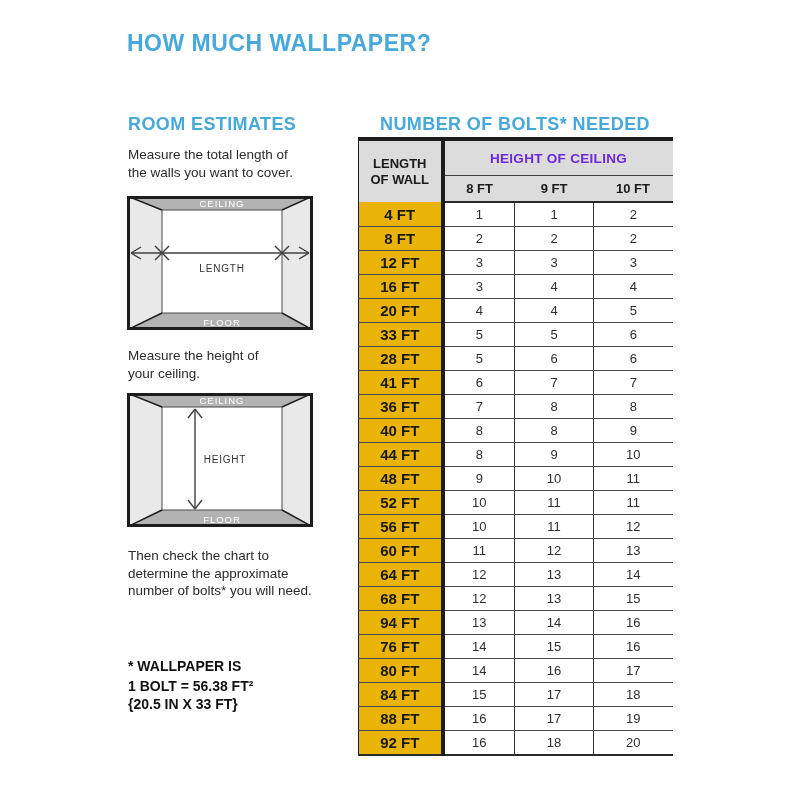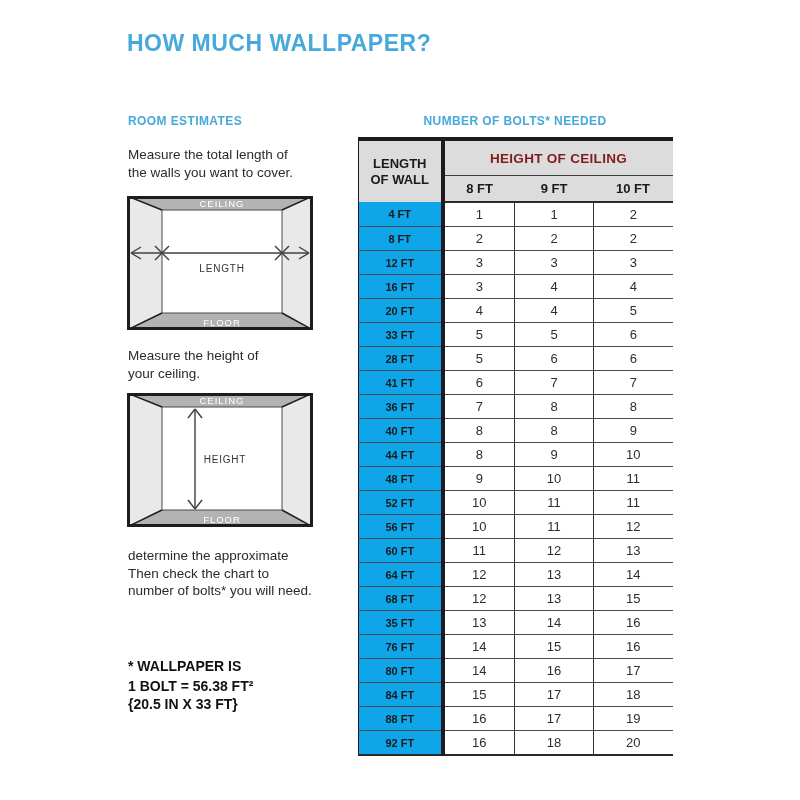--- a/index.html
+++ b/index.html
@@ -12,21 +12,21 @@
     color: #2b2b2b;
   }
   .abs { position: absolute; }
 
   #page-title {
     left: 127px; top: 30px;
     font-size: 23px; font-weight: bold;
     color: #47a9db; letter-spacing: 0.5px;
   }
   .section-header {
-    font-size: 12px; font-weight: bold;
+    font-size: 18px; font-weight: bold;
     color: #47a9db; letter-spacing: 0.4px;
   }
   #room-estimates-header { left: 128px; top: 114px; }
   #table-title { left: 358px; top: 114px; width: 314px; text-align: center; }
 
   .para { font-size: 13.5px; line-height: 17.5px; color: #2b2b2b; }
   #step1-text { left: 128px; top: 146px; }
   #step2-text { left: 128px; top: 347px; }
   #step3-text { left: 128px; top: 547px; }
 
@@ -48,38 +48,38 @@
   #bolts-table th, #bolts-table td { padding: 0; }
   #corner-header {
     background: #dcdcdc;
     border-right: 4px solid #1c1c1c;
     font-size: 13px; font-weight: bold; color: #1a1a1a;
     text-align: center; line-height: 16px;
   }
   #span-header {
     background: #dcdcdc; height: 34px;
     border-bottom: 1.5px solid #3f3f3f;
-    font-size: 13.5px; font-weight: bold; color: #7f1d1d;
+    font-size: 13.5px; font-weight: bold; color: #6d28d9;
     text-align: center; letter-spacing: 0.3px;
   }
   .colh {
     background: #dcdcdc; height: 25px;
     font-size: 13px; font-weight: bold; color: #1a1a1a;
     border-bottom: 2.5px solid #2a2a2a;
     text-align: center;
   }
   #bolts-table tbody td {
     height: 23px;
     text-align: center;
     font-size: 13px; color: #2e2e2e;
     border-bottom: 1.4px solid #4a4a4a;
   }
   #bolts-table tbody td.row-label {
-    background: #0ea5e9;
-    font-weight: bold; font-size: 11px; color: #1a1a1a;
+    background: #eab308;
+    font-weight: bold; font-size: 15px; color: #1a1a1a;
     border-right: 4px solid #1c1c1c;
     margin-left: 40px;
   }
   #bolts-table tbody td.v1, #bolts-table tbody td.v2 {
     border-right: 1.6px solid #333333;
   }
   #bolts-table tbody tr:last-child td { border-bottom: 2.5px solid #2a2a2a; }
 
   .room-ceiling-floor { fill: #b3b3b3; }
   .room-sidewall { fill: #e9e9e9; }
@@ -153,22 +153,22 @@
     <line class="dim-line" x1="68" y1="16" x2="68" y2="116"></line>
     <line class="dim-line" x1="68" y1="16" x2="61" y2="25"></line>
     <line class="dim-line" x1="68" y1="16" x2="75" y2="25"></line>
     <line class="dim-line" x1="68" y1="116" x2="61" y2="107"></line>
     <line class="dim-line" x1="68" y1="116" x2="75" y2="107"></line>
   </g>
   <text class="dim-label" x="98" y="70" text-anchor="middle">HEIGHT</text>
 </svg>
 
 <div class="abs para" id="step3-text">
+  <div>Then check the chart to</div>
   <div>determine the approximate</div>
-  <div>Then check the chart to</div>
   <div>number of bolts* you will need.</div>
 </div>
 
 <div class="abs bold-note" id="note-bolts">
   <div>* WALLPAPER IS</div>
 </div>
 
 <div class="abs bold-note" id="note-size">
   <div>1 BOLT = 56.38 FT²</div>
   <div>{20.5 IN X 33 FT}</div>
@@ -295,21 +295,21 @@
           <td class="v2">13</td>
           <td class="v3">14</td>
         </tr>
         <tr>
           <td class="row-label">68 FT</td>
           <td class="v1">12</td>
           <td class="v2">13</td>
           <td class="v3">15</td>
         </tr>
         <tr>
-          <td class="row-label">35 FT</td>
+          <td class="row-label">94 FT</td>
           <td class="v1">13</td>
           <td class="v2">14</td>
           <td class="v3">16</td>
         </tr>
         <tr>
           <td class="row-label">76 FT</td>
           <td class="v1">14</td>
           <td class="v2">15</td>
           <td class="v3">16</td>
         </tr>

